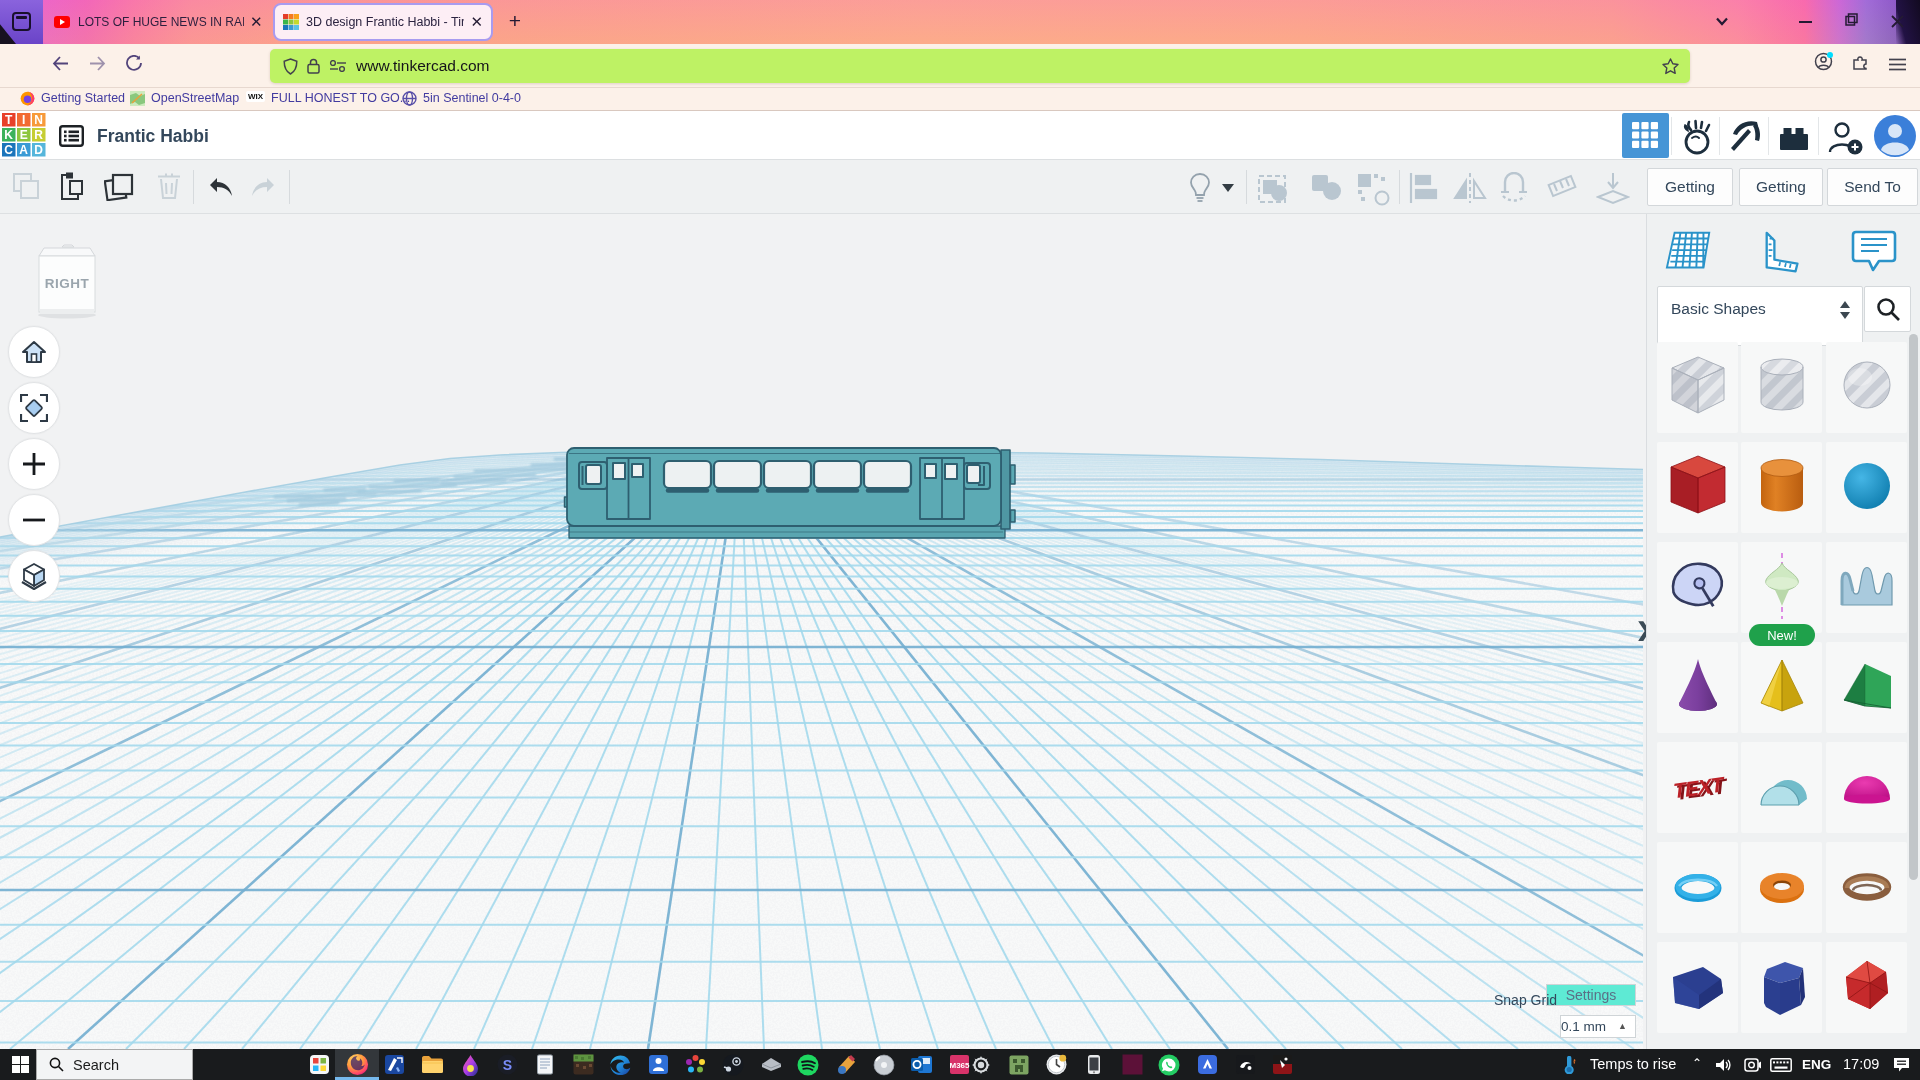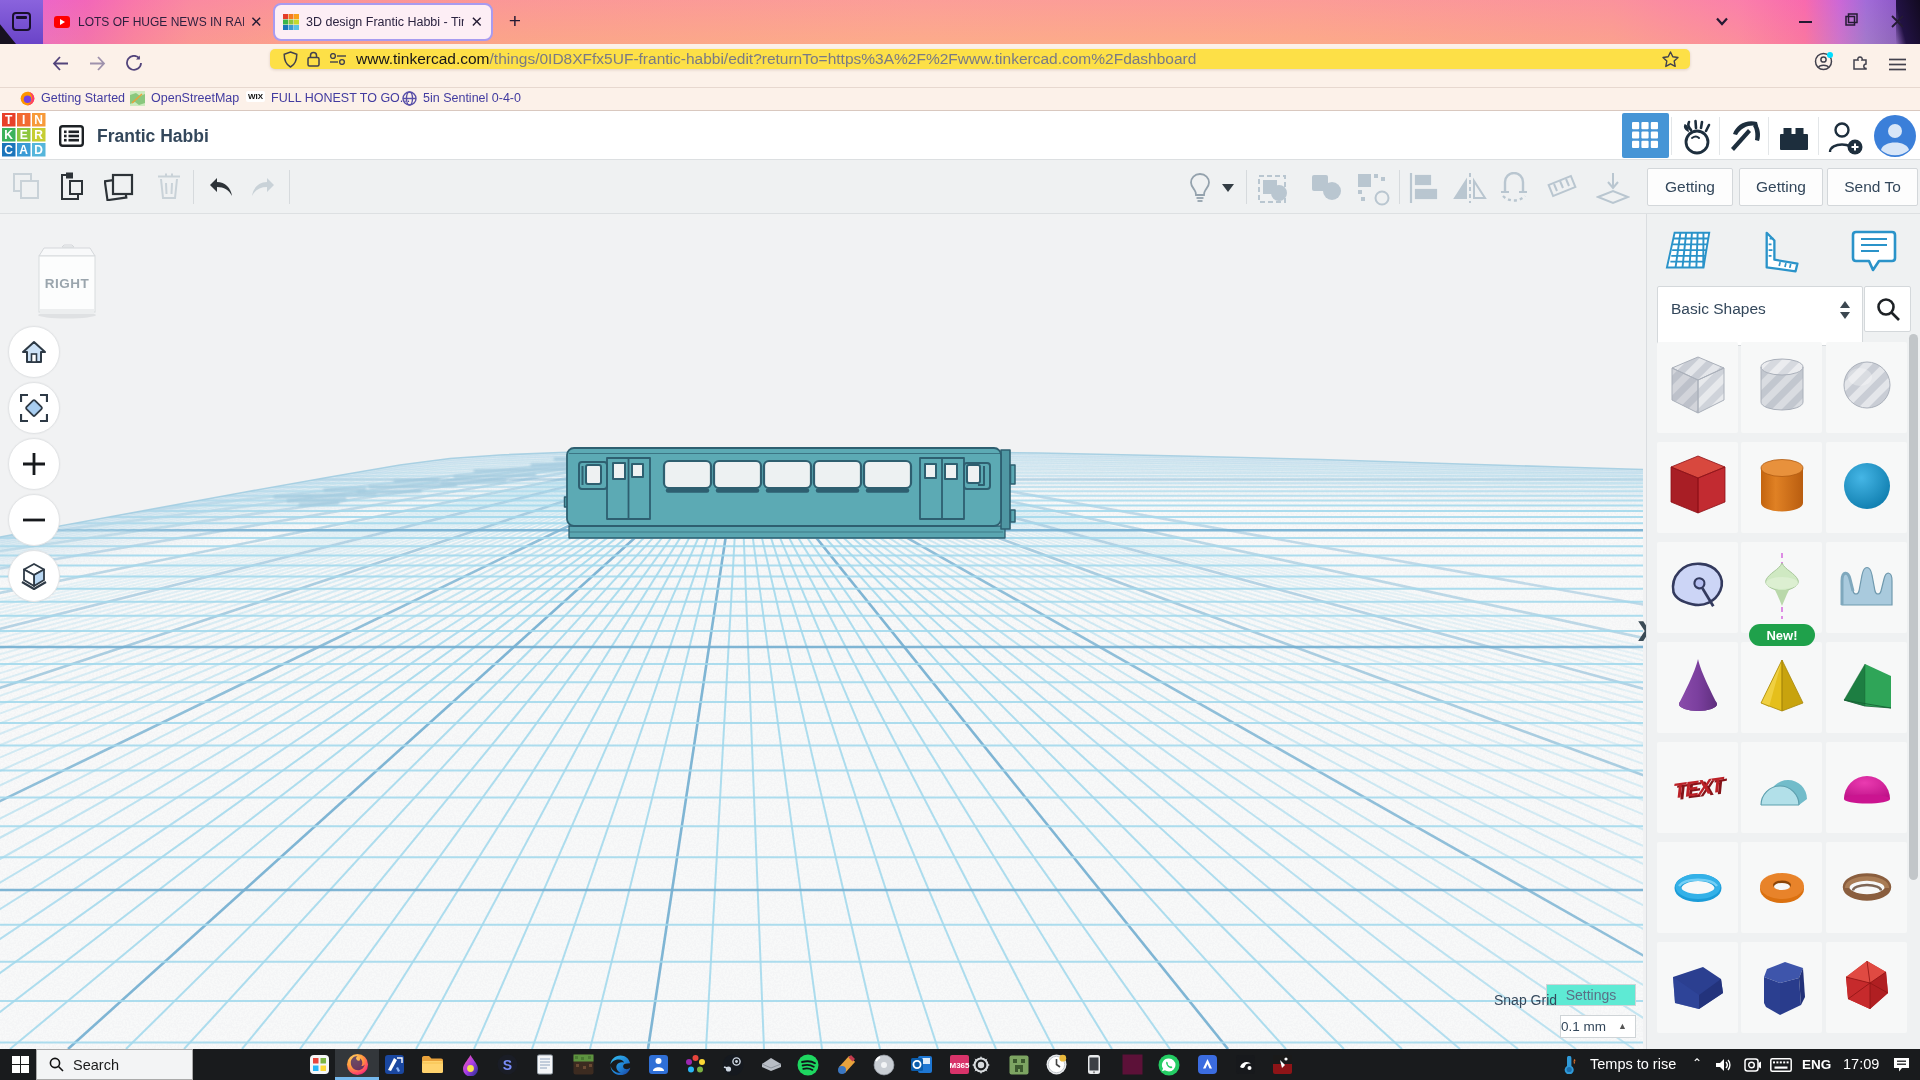--- a/index.html
+++ b/index.html
@@ -17,21 +17,21 @@
 .tab1{position:absolute;left:46px;top:3px;width:218px;height:37px;border-radius:6px;display:flex;align-items:center;padding:0 8px;color:#2c1f3e;font-size:12px;white-space:nowrap}
 .yt{width:16px;height:12px;background:#ff0000;border-radius:3px;margin-right:8px;position:relative;flex:none}
 .yt:before{content:"";position:absolute;left:6px;top:3px;border-left:5px solid #fff;border-top:3px solid transparent;border-bottom:3px solid transparent}
 .tabx{font-size:15px;color:#241a33;margin-left:6px}
 .tab2{position:absolute;left:273px;top:3px;width:220px;height:38px;background:#fdeef5;border:2px solid #a89bf0;border-radius:8px;display:flex;align-items:center;padding:0 8px;color:#2b2340;font-size:12.5px;white-space:nowrap;overflow:hidden}
 .newtab{position:absolute;left:502px;top:8px;width:26px;height:26px;color:#241a33;font-size:21px;line-height:26px;text-align:center;font-weight:400}
 .tabctl{position:absolute;top:9px;color:#241a33;font-size:15px}
 
 #navbar{position:absolute;left:0;top:44px;width:1920px;height:44px;background:#fcf1e9;border-bottom:1px solid #e7d8cf}
 #navbar .nbtn{position:absolute;top:7px;width:30px;height:30px;color:#53447c;font-size:17px;text-align:center;line-height:30px}
-#urlbar{position:absolute;left:270px;top:5px;width:1420px;height:20px;background:#fde047;border-radius:5px;box-shadow:0 1px 3px rgba(90,60,40,.18);display:flex;align-items:center;font-size:15.5px;color:#15141a}
+#urlbar{position:absolute;left:270px;top:5px;width:1420px;height:34px;background:#bef264;border-radius:5px;box-shadow:0 1px 3px rgba(90,60,40,.18);display:flex;align-items:center;font-size:15.5px;color:#15141a}
 #urlbar .dim{color:#7a7a85}
 
 #bookmarks{position:absolute;left:0;top:88px;width:1920px;height:23px;background:#fcf1e9;font-size:12.5px;color:#423ba0;border-bottom:1px solid #d9c8bf}
 .bm{position:absolute;top:3px;height:17px;display:flex;align-items:flex-start;white-space:nowrap}
 
 #tchead{position:absolute;left:0;top:111px;width:1920px;height:49px;background:#fff;border-bottom:1px solid #dcdfe1}
 #tctools{position:absolute;left:0;top:160px;width:1920px;height:54px;background:#eff1f2;border-bottom:1px solid #dde0e2}
 #tctitle{position:absolute;left:97px;top:126px;font-size:17.5px;font-weight:bold;color:#33475b}
 .sep{position:absolute;top:10px;width:1px;height:34px;background:#d6dadd}
 .tbtn{position:absolute;top:8px;width:90px;height:38px;background:#fdfdfd;border:1px solid #d3d7da;border-radius:2px;color:#33475b;font-size:15.5px;text-align:center;line-height:36px}
@@ -41,21 +41,21 @@
 #settingsbtn{position:absolute;left:1546px;top:984px;width:90px;height:22px;background:#5eead4;border:1px solid #cfd4d7;color:#5a7086;font-size:14px;text-align:center;line-height:20px}
 #snaplbl{position:absolute;left:1494px;top:992px;font-size:14px;color:#33475b}
 #snapdd{position:absolute;left:1560px;top:1015px;width:76px;height:23px;background:#fff;border:1px solid #cfd4d7;font-size:13.5px;color:#33475b;line-height:21px;}
 #collapse{position:absolute;left:1636px;top:612px;width:18px;height:36px;color:#3a4a55;font-size:19px;line-height:36px;font-weight:bold}
 
 #panel{position:absolute;left:1646px;top:214px;width:274px;height:835px;background:#eff1f2;border-left:1px solid #dadde0}
 .ptop{position:absolute;top:14px;width:50px;height:50px}
 #shapedd{position:absolute;left:10px;top:72px;width:206px;height:60px;background:#fff;border:1px solid #d4d8db;border-radius:2px;font-size:15.5px;color:#33475b;line-height:44px;padding-left:13px}
 #searchbtn{position:absolute;left:217px;top:72px;width:47px;height:46px;background:#fff;border:1px solid #d4d8db;border-radius:2px}
 .tile{position:absolute;width:81px;height:91px;background:#f7f8f8;border-radius:2px}
-.newbadge{position:absolute;background:#1fa14b;color:#fff;font-size:13px;font-weight:bold;border-radius:11px;padding:2px 10px}
+.newbadge{position:absolute;background:#1fa14b;color:#fff;font-size:13px;font-weight:normal;border-radius:11px;padding:2px 10px}
 #pscroll{position:absolute;right:2px;top:120px;width:9px;height:546px;background:#c2c6c9;border-radius:5px}
 
 #taskbar{position:absolute;left:0;top:1049px;width:1920px;height:31px;background:#191b1d;display:flex;align-items:center;color:#fff}
 .tray{font-size:14px;color:#fff}
 </style></head><body>
 <div id="page">
 
 <div id="tabbar">
  <div class="swoosh"></div>
       <div class="wedge"></div>
@@ -114,21 +114,20 @@
           <rect x="1" y="6.5" width="11" height="8.5" rx="1.5" fill="none" stroke="#42414d" stroke-width="1.5"></rect>
           <path d="M3.5 6.5 V4.5 A3 3 0 0 1 9.5 4.5 V6.5" fill="none" stroke="#42414d" stroke-width="1.5"></path>
         </svg>
    <svg width="18" height="12" viewBox="0 0 18 12" style="margin-right:9px;flex:none">
           <circle cx="4" cy="3" r="2.4" fill="none" stroke="#42414d" stroke-width="1.4"></circle>
           <line x1="8" y1="3" x2="17" y2="3" stroke="#42414d" stroke-width="1.4"></line>
           <circle cx="13" cy="9" r="2.4" fill="none" stroke="#42414d" stroke-width="1.4"></circle>
           <line x1="1" y1="9" x2="9" y2="9" stroke="#42414d" stroke-width="1.4"></line>
         </svg>
    <span>www.tinkercad.com</span>
-        <span class="dim">/things/0ID8XFfx5UF-frantic-habbi/edit?returnTo=https%3A%2F%2Fwww.tinkercad.com%2Fdashboard</span>
    <span style="flex:1"></span>
    <svg width="17" height="17" viewBox="0 0 17 17" style="margin-right:11px;flex:none">
           <path d="M8.5 1 L10.8 5.8 L16 6.5 L12.2 10.1 L13.2 15.4 L8.5 12.8 L3.8 15.4 L4.8 10.1 L1 6.5 L6.2 5.8 Z" fill="none" stroke="#42414d" stroke-width="1.4" stroke-linejoin="round"></path>
         </svg>
  </div>
  <div class="nbtn" style="left:1808px"><svg width="19" height="19" viewBox="0 0 19 19">
           <circle cx="9.5" cy="9.5" r="8" fill="none" stroke="#42414d" stroke-width="1.5"></circle>
           <circle cx="9.5" cy="7.5" r="2.6" fill="none" stroke="#42414d" stroke-width="1.5"></circle>
           <path d="M4.5 15.5 C5.5 12.5 13.5 12.5 14.5 15.5" fill="none" stroke="#42414d" stroke-width="1.5"></path>
           <circle cx="16" cy="3" r="3" fill="#0df"></circle>

